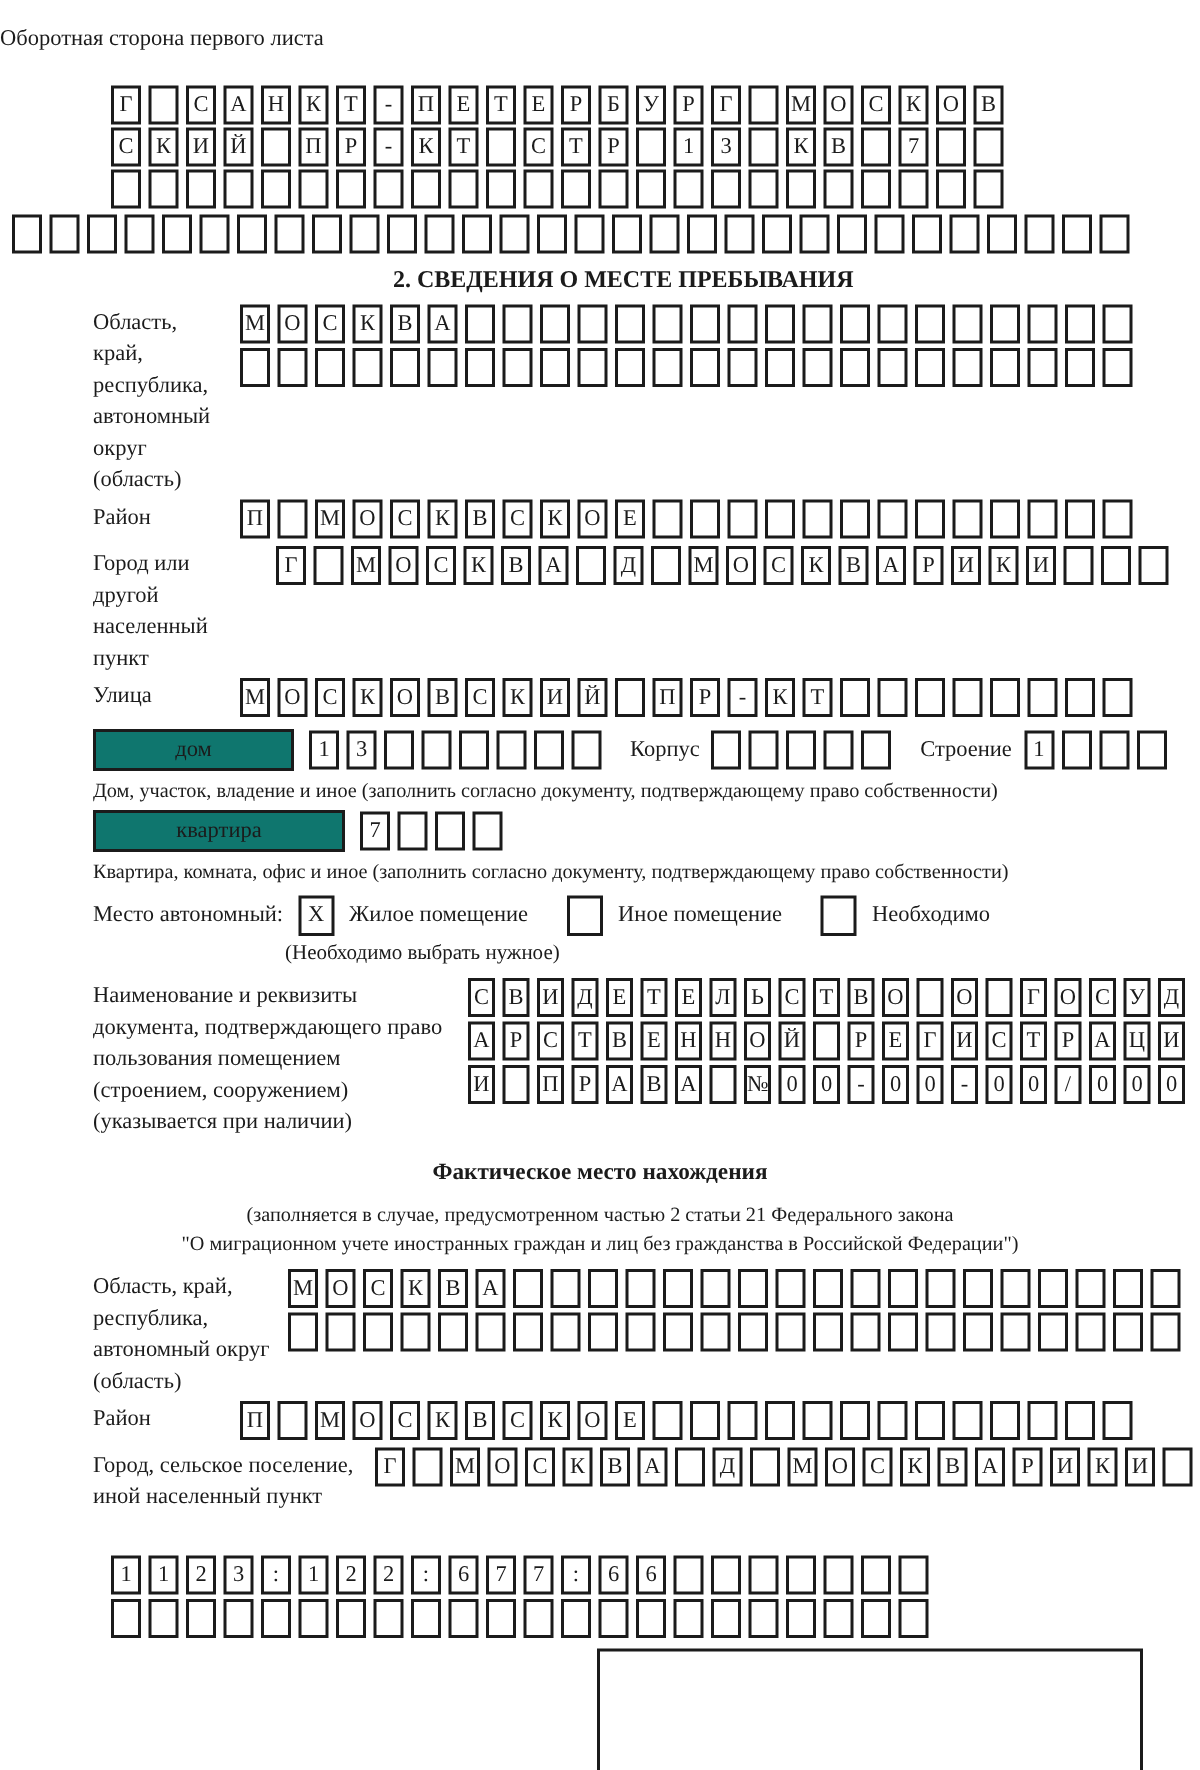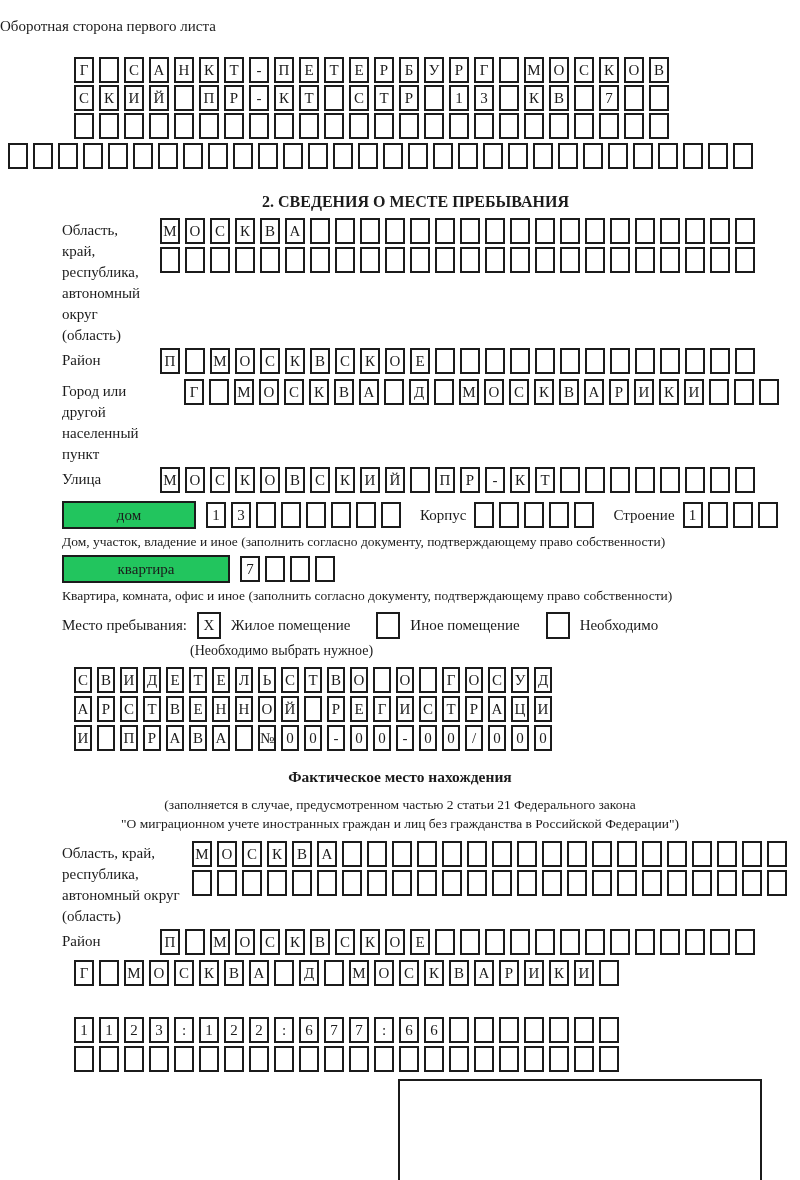--- a/index.html
+++ b/index.html
@@ -5,39 +5,39 @@
   html,body{margin:0;padding:0;}
   body{
     width:800px;height:1180px;background:#ffffff;color:#1b1b1b;
     font-family:"Liberation Serif","DejaVu Serif",serif;
     font-size:15px;line-height:21px;overflow:hidden;
   }
   .sheet{width:800px;height:1180px;position:relative;}
   .top-note{padding:16px 52px 0 0;font-size:15px;}
   .center{text-align:center;}
   .caption{font-size:13.5px;line-height:17px;margin-top:3px;}
-  h2{font-size:16px;line-height:20px;margin:23px 0 6px;text-align:center;font-weight:bold;padding-left:31px;}
+  h2{font-size:16px;line-height:20px;margin:8px 0 6px;text-align:center;font-weight:bold;padding-left:31px;}
   .frow{display:flex;align-items:flex-start;margin:2px 0 2px 62px;}
   .flabel{flex:none;font-size:15px;line-height:21px;padding-top:2px;}
   .w110{width:110px;} .w86{width:86px;} .w238{width:238px;}
   .w118{width:118px;} .w176{width:176px;} .w148{width:148px;}
   .fboxes{flex:1;margin-left:12px;}
   .boxrow{white-space:nowrap;height:26px;margin-bottom:3px;}
   .cell{
     display:inline-block;box-sizing:border-box;width:20px;height:26px;
     border:2px solid #1b1b1b;margin-right:5px;text-align:center;
     font-size:15px;line-height:22px;vertical-align:top;background:#fff;
   }
   .cells21 .cell{width:18px;margin-right:5px;}
   .fullrow{margin:2px 0 0 8px;}
   .addr .boxrow{margin-bottom:2px;}
   .inlinebar{display:flex;align-items:center;margin:4px 0 2px 62px;height:30px;}
   .widebox{
     box-sizing:border-box;border:2px solid #1b1b1b;height:28px;line-height:24px;
-    text-align:center;font-size:15px;flex:none;background:#22c55e;
+    text-align:center;font-size:15px;flex:none;background:#0f766e;
   }
   .dom-box{width:134px;margin-right:10px;}
   .kv-box{width:168px;margin-right:10px;}
   .bar-label{flex:none;padding:0 8px 0 14px;font-size:15px;}
   .checkbox{
     display:inline-block;box-sizing:border-box;width:24px;height:27px;border:2px solid #1b1b1b;
     text-align:center;font-size:15px;line-height:23px;vertical-align:middle;background:#fff;
   }
   .mesto{display:flex;align-items:center;margin:8px 0 0 62px;}
   .mesto .mlabel{flex:none;margin-right:10px;}
@@ -108,31 +108,32 @@
   </div>
   <div class="caption" style="margin-left:62px;">Дом, участок, владение и иное (заполнить согласно документу, подтверждающему право собственности)</div>
 
   <div class="inlinebar">
     <div class="widebox kv-box">квартира</div>
     <span class="boxrow" style="margin-bottom:0;"><span class="cell">7</span><span class="cell"></span><span class="cell"></span><span class="cell"></span></span>
   </div>
   <div class="caption" style="margin-left:62px;">Квартира, комната, офис и иное (заполнить согласно документу, подтверждающему право собственности)</div>
 
   <div class="mesto">
-    <span class="mlabel">Место пребывания:</span>
+    <span class="mlabel">Место автономный:</span>
     <span class="checkbox">Х</span>
     <span class="opt-label">Жилое помещение</span>
     <span class="checkbox"></span>
     <span class="opt-label">Иное помещение</span>
     <span class="checkbox"></span>
     <span class="opt-label last">Необходимо</span>
   </div>
   <div class="sub-note">(Необходимо выбрать нужное)</div>
 
   <div class="frow cells21" style="margin-top:6px;">
+    <div class="flabel w238">Наименование и реквизиты документа, подтверждающего право пользования помещением (строением, сооружением) (указывается при наличии)</div>
     <div class="fboxes">
       <div class="boxrow"><span class="cell">С</span><span class="cell">В</span><span class="cell">И</span><span class="cell">Д</span><span class="cell">Е</span><span class="cell">Т</span><span class="cell">Е</span><span class="cell">Л</span><span class="cell">Ь</span><span class="cell">С</span><span class="cell">Т</span><span class="cell">В</span><span class="cell">О</span><span class="cell"></span><span class="cell">О</span><span class="cell"></span><span class="cell">Г</span><span class="cell">О</span><span class="cell">С</span><span class="cell">У</span><span class="cell">Д</span></div>
       <div class="boxrow"><span class="cell">А</span><span class="cell">Р</span><span class="cell">С</span><span class="cell">Т</span><span class="cell">В</span><span class="cell">Е</span><span class="cell">Н</span><span class="cell">Н</span><span class="cell">О</span><span class="cell">Й</span><span class="cell"></span><span class="cell">Р</span><span class="cell">Е</span><span class="cell">Г</span><span class="cell">И</span><span class="cell">С</span><span class="cell">Т</span><span class="cell">Р</span><span class="cell">А</span><span class="cell">Ц</span><span class="cell">И</span></div>
       <div class="boxrow"><span class="cell">И</span><span class="cell"></span><span class="cell">П</span><span class="cell">Р</span><span class="cell">А</span><span class="cell">В</span><span class="cell">А</span><span class="cell"></span><span class="cell">№</span><span class="cell">0</span><span class="cell">0</span><span class="cell">-</span><span class="cell">0</span><span class="cell">0</span><span class="cell">-</span><span class="cell">0</span><span class="cell">0</span><span class="cell">/</span><span class="cell">0</span><span class="cell">0</span><span class="cell">0</span></div>
     </div>
   </div>
 
   <div class="fact-title">Фактическое место нахождения</div>
   <div class="fact-sub">(заполняется в случае, предусмотренном частью 2 статьи 21 Федерального закона</div>
   <div class="fact-sub">"О миграционном учете иностранных граждан и лиц без гражданства в Российской Федерации")</div>
@@ -146,20 +147,21 @@
   </div>
 
   <div class="frow">
     <div class="flabel w86">Район</div>
     <div class="fboxes">
       <div class="boxrow"><span class="cell">П</span><span class="cell"></span><span class="cell">М</span><span class="cell">О</span><span class="cell">С</span><span class="cell">К</span><span class="cell">В</span><span class="cell">С</span><span class="cell">К</span><span class="cell">О</span><span class="cell">Е</span><span class="cell"></span><span class="cell"></span><span class="cell"></span><span class="cell"></span><span class="cell"></span><span class="cell"></span><span class="cell"></span><span class="cell"></span><span class="cell"></span><span class="cell"></span><span class="cell"></span><span class="cell"></span><span class="cell"></span></div>
     </div>
   </div>
 
   <div class="frow">
+    <div class="flabel w176">Город, сельское поселение, иной населенный пункт</div>
     <div class="fboxes">
       <div class="boxrow"><span class="cell">Г</span><span class="cell"></span><span class="cell">М</span><span class="cell">О</span><span class="cell">С</span><span class="cell">К</span><span class="cell">В</span><span class="cell">А</span><span class="cell"></span><span class="cell">Д</span><span class="cell"></span><span class="cell">М</span><span class="cell">О</span><span class="cell">С</span><span class="cell">К</span><span class="cell">В</span><span class="cell">А</span><span class="cell">Р</span><span class="cell">И</span><span class="cell">К</span><span class="cell">И</span><span class="cell"></span></div>
     </div>
   </div>
 
   <div class="frow">
     <div class="fboxes" style="padding-top:26px;">
       <div class="boxrow"><span class="cell">1</span><span class="cell">1</span><span class="cell">2</span><span class="cell">3</span><span class="cell">:</span><span class="cell">1</span><span class="cell">2</span><span class="cell">2</span><span class="cell">:</span><span class="cell">6</span><span class="cell">7</span><span class="cell">7</span><span class="cell">:</span><span class="cell">6</span><span class="cell">6</span><span class="cell"></span><span class="cell"></span><span class="cell"></span><span class="cell"></span><span class="cell"></span><span class="cell"></span><span class="cell"></span></div>
       <div class="boxrow"><span class="cell"></span><span class="cell"></span><span class="cell"></span><span class="cell"></span><span class="cell"></span><span class="cell"></span><span class="cell"></span><span class="cell"></span><span class="cell"></span><span class="cell"></span><span class="cell"></span><span class="cell"></span><span class="cell"></span><span class="cell"></span><span class="cell"></span><span class="cell"></span><span class="cell"></span><span class="cell"></span><span class="cell"></span><span class="cell"></span><span class="cell"></span><span class="cell"></span></div>
     </div>

